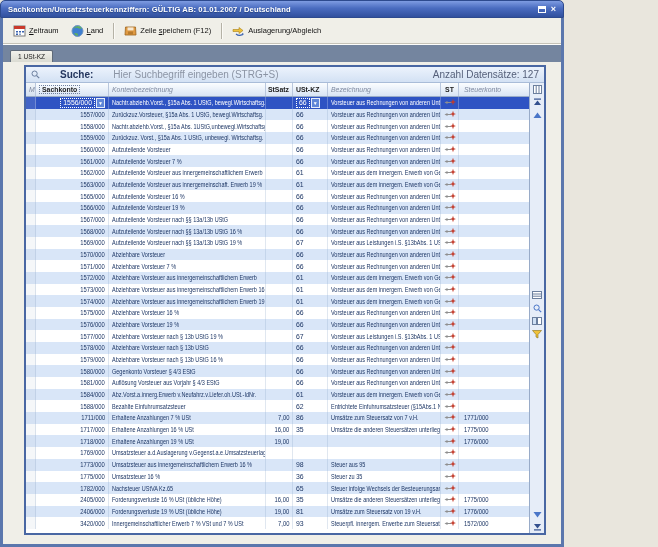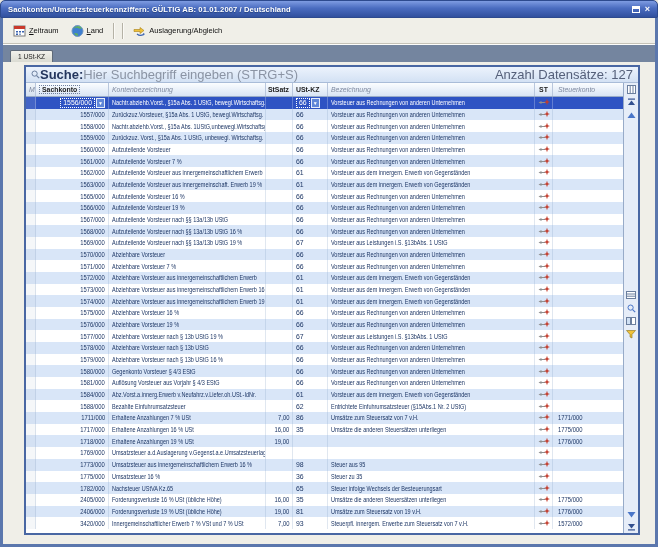--- a/index.html
+++ b/index.html
@@ -1,18 +1,18 @@
 <!DOCTYPE html>
 <html><head>
 <meta charset="utf-8">
 <style>
   *{margin:0;padding:0;box-sizing:border-box}
   html,body{width:658px;height:547px;overflow:hidden;background:#e9e6dd;
     font-family:"Liberation Sans",sans-serif;}
-  .window{position:relative;width:658px;height:547px;border-radius:6px 6px 0 0;
+  .window{position:relative;width:564px;height:547px;border-radius:6px 6px 0 0;
     background:#f0efe8;box-shadow:inset 0 0 0 1px #b5b2a6;}
   
   .titlebar{position:absolute;top:0;left:0;right:0;height:18px;border-radius:5px 5px 0 0;
     background:linear-gradient(#7e9ce2,#4a6cc0 45%,#31509e);border:1px solid #2d4a8e;
     display:flex;align-items:center;padding:0 7px;}
   .title{color:#fff;font-size:7.6px;font-weight:bold;letter-spacing:.1px;white-space:nowrap;
     text-shadow:0 1px 1px #23407e;}
   .controls{margin-left:auto;display:flex;gap:5px;align-items:center}
   .wbtn{color:#fff;font-size:9px;line-height:9px;cursor:default;display:flex;align-items:center;justify-content:center}
   .ri{width:8px;height:7px;border:1px solid #fff;position:relative;display:inline-block}
@@ -31,21 +31,21 @@
   .tabstrip{height:18px;background:#74859f;display:flex;align-items:flex-end;padding-left:7px;
     border-top:1px solid #fdfdfb;}
   .tab{font-size:6.6px;color:#1d1d1d;background:linear-gradient(#f2f2ec,#dadbd2);
     border:1px solid #5f6a78;border-bottom:none;border-radius:2px 2px 0 0;padding:2px 7px 2px 7px;}
   
   .content{position:relative;height:482px;background:#f0efe8}
   .grid{position:absolute;left:21px;top:3px;right:15px;bottom:9px;border:2px solid #4967a3;
     background:#fff;display:flex;flex-direction:column;}
   .searchrow{height:16px;flex:none;background:linear-gradient(#ecf3fc,#d3e1f4);
     border-bottom:1px solid #a9bcd8;display:flex;align-items:center;padding:0 5px;
-    font-size:13px;color:#24365e;gap:0}
+    font-size:10px;color:#24365e;gap:20px}
   .searchlbl{font-weight:bold}
   .placeholder{color:#8b94a4}
   .count{margin-left:auto;color:#5a6residual;color:#55607a}
   .gridbody{flex:1;display:flex;min-height:0}
   .tablecol{flex:1;display:flex;flex-direction:column;min-width:0}
   .headerrow{height:14px;flex:none;display:flex;background:linear-gradient(#fbfdff,#d8e4f4);
     border-bottom:1px solid #98abc8;font-size:6.9px;color:#1c1c1c;}
   .h{padding:0 3px;border-right:1px solid #b9c7dd;height:100%;display:flex;align-items:center;
     overflow:hidden;white-space:nowrap}
   .h.ro{color:#7f8aa0;font-style:italic}
@@ -109,20 +109,28 @@
       <span class="tbtn">
         <svg class="ticon" viewBox="0 0 13 12">
             <circle cx="6.5" cy="6" r="5.4" fill="#3f7fd0" stroke="#22518f" stroke-width="0.7"></circle>
             <path d="M2 4 Q5 2 8 3.4 Q10 4.2 11 3 Q10.2 1.4 7.8 0.9 Q4 0.6 2 4Z" fill="#5fae62"></path>
             <path d="M3 8.5 Q5 7.5 6.5 8.6 Q7.5 9.5 6.8 11 Q4.4 10.8 3 8.5Z" fill="#5fae62"></path>
             <ellipse cx="6.5" cy="6" rx="5.4" ry="5.4" fill="none" stroke="#9dc0ea" stroke-width="0.5"></ellipse>
           </svg>
         <span class="lbl"><u>L</u>and</span>
       </span>
       <span class="sep"></span>
+      <span class="tbtn">
+        <svg class="ticon" viewBox="0 0 13 12">
+            <path d="M1.5 2 L11.5 2 L12 10 L1 10 Z" fill="#e09a42" stroke="#9c6420" stroke-width="0.8"></path>
+            <rect x="3.5" y="2.4" width="6" height="3" fill="#f6e9d4"></rect>
+            <rect x="4" y="6.5" width="5" height="3" fill="#b97c2e"></rect>
+          </svg>
+        <span class="lbl">Zeile <u>s</u>peichern (F12)</span>
+      </span>
       <span class="sep"></span>
       <span class="tbtn">
         <svg class="ticon" viewBox="0 0 13 12">
             <path d="M1 4.5 L7 4.5 L7 2.5 L11 5.5 L7 8.5 L7 6.5 L1 6.5 Z" fill="#f0c23a" stroke="#a87f14" stroke-width="0.6"></path>
             <path d="M4 9 Q7 11.5 10.5 9.5" fill="none" stroke="#3a62b0" stroke-width="1.2"></path>
             <path d="M10 8 L12 9 L10.2 10.6 Z" fill="#3a62b0"></path>
           </svg>
         <span class="lbl">Auslagerung/Abgleich</span>
       </span>
     </div>

